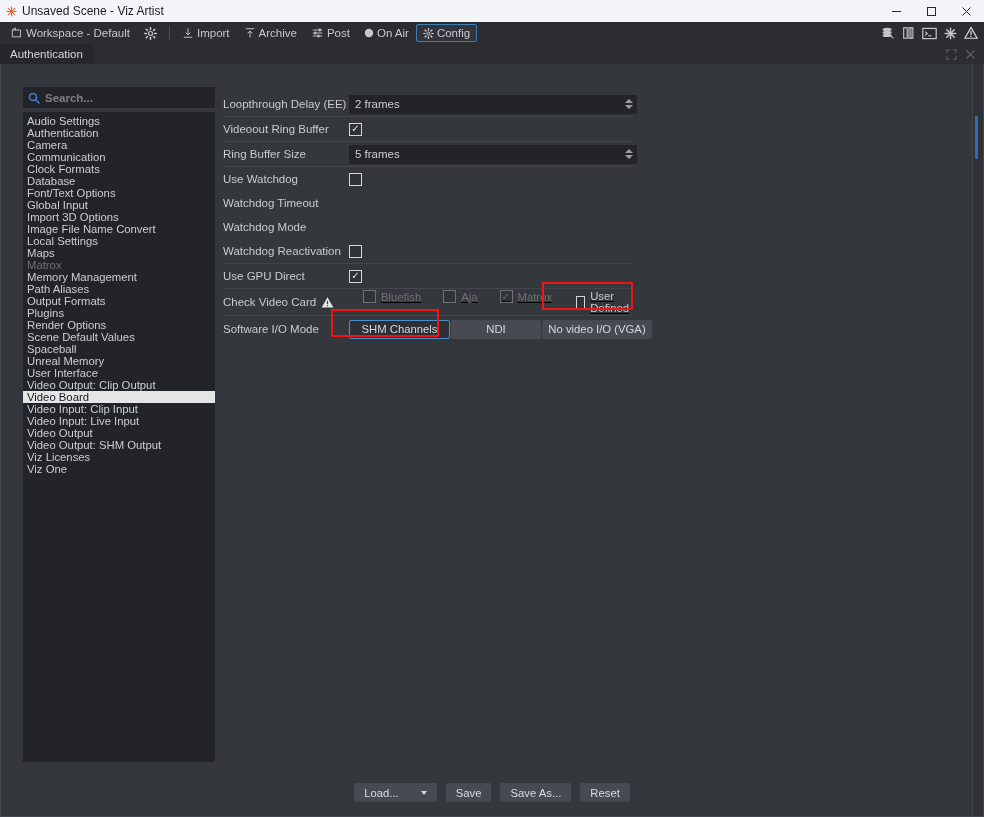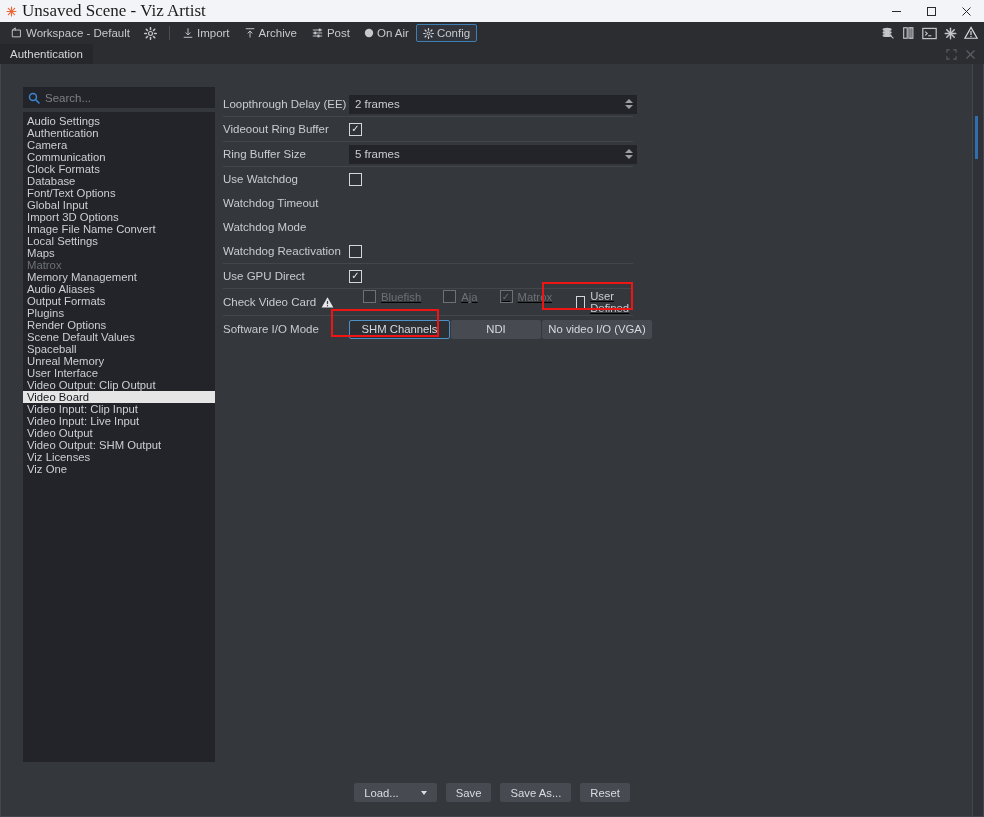--- a/index.html
+++ b/index.html
@@ -22,23 +22,22 @@
     background: #f2f4f8;
     display: flex; align-items: center;
     position: relative;
   }
   .titlebar .tb-icon {
     width: 22px; height: 22px;
     display: flex; align-items: center; justify-content: center;
     color: #e8683a; font-size: 11px; line-height: 1;
   }
   .titlebar .tb-title {
-    font-size: 17px; color: #1c1c1c;
+    font-size: 12px; color: #1c1c1c;
     white-space: nowrap;
-    font-family: Liberation Serif, serif;
   }
   .win-btns {
     position: absolute; right: 0; top: 0;
     height: 22px; display: flex;
   }
   .win-btn {
     width: 35px; height: 22px;
     display: flex; align-items: center; justify-content: center;
     color: #2a2a2a; font-size: 11px;
   }
@@ -108,21 +107,21 @@
     position: absolute; left: 22px; top: 23px;
     width: 192px;
   }
   .searchbox {
     height: 21px; background: #22242a;
     display: flex; align-items: center;
     padding: 0 5px; gap: 5px;
   }
   .searchbox .ico { color: #3c85d0; }
   .searchbox .ph {
-    font-size: 11.5px; color: #7c8086;
+    font-size: 11.5px; color: #7c8086; font-weight: bold;
   }
   .listbox {
     margin-top: 4px;
     height: 650px;
     background: #22242a;
     padding: 3px 0 0 0;
     overflow: hidden;
   }
   .list-item {
     height: 12px; line-height: 12px;
@@ -475,21 +474,21 @@
           <div class="list-item"><span>Clock Formats</span></div>
           <div class="list-item"><span>Database</span></div>
           <div class="list-item"><span>Font/Text Options</span></div>
           <div class="list-item"><span>Global Input</span></div>
           <div class="list-item"><span>Import 3D Options</span></div>
           <div class="list-item"><span>Image File Name Convert</span></div>
           <div class="list-item"><span>Local Settings</span></div>
           <div class="list-item"><span>Maps</span></div>
           <div class="list-item disabled"><span>Matrox</span></div>
           <div class="list-item"><span>Memory Management</span></div>
-          <div class="list-item"><span>Audio Aliases</span></div>
+          <div class="list-item"><span>Path Aliases</span></div>
           <div class="list-item"><span>Output Formats</span></div>
           <div class="list-item"><span>Plugins</span></div>
           <div class="list-item"><span>Render Options</span></div>
           <div class="list-item"><span>Scene Default Values</span></div>
           <div class="list-item"><span>Spaceball</span></div>
           <div class="list-item"><span>Unreal Memory</span></div>
           <div class="list-item"><span>User Interface</span></div>
           <div class="list-item"><span>Video Output: Clip Output</span></div>
           <div class="list-item selected"><span>Video Board</span></div>
           <div class="list-item"><span>Video Input: Clip Input</span></div>

